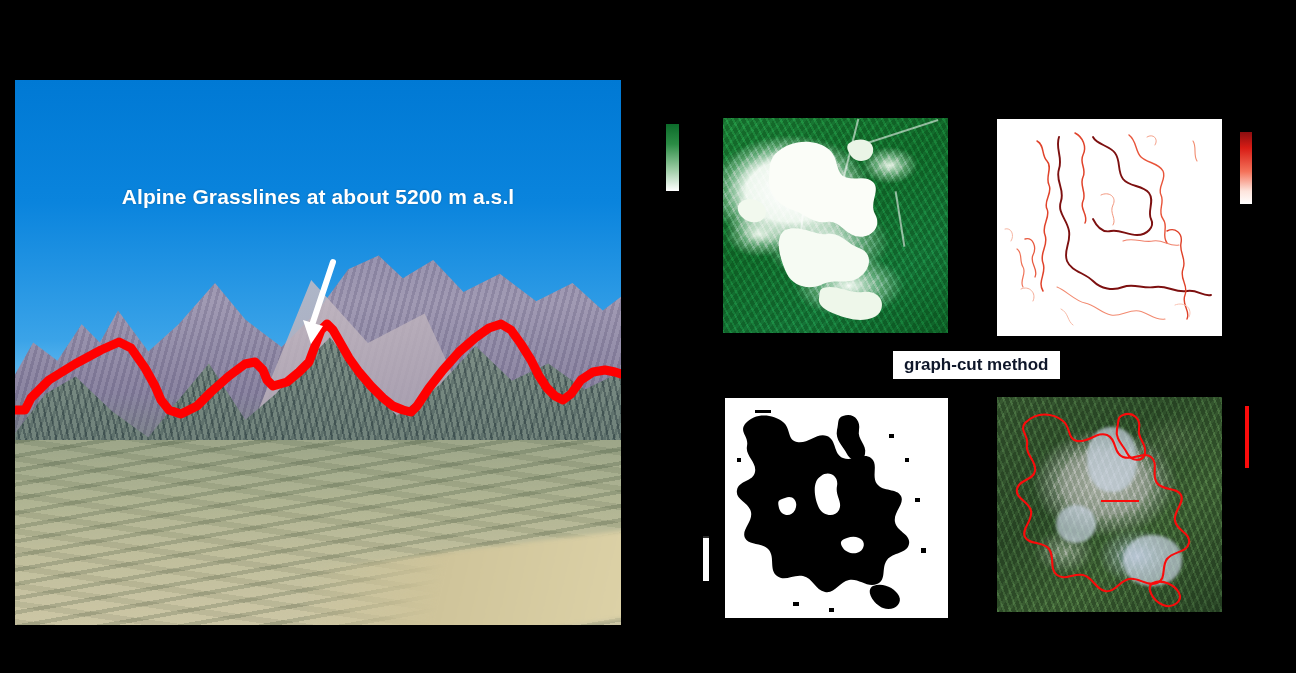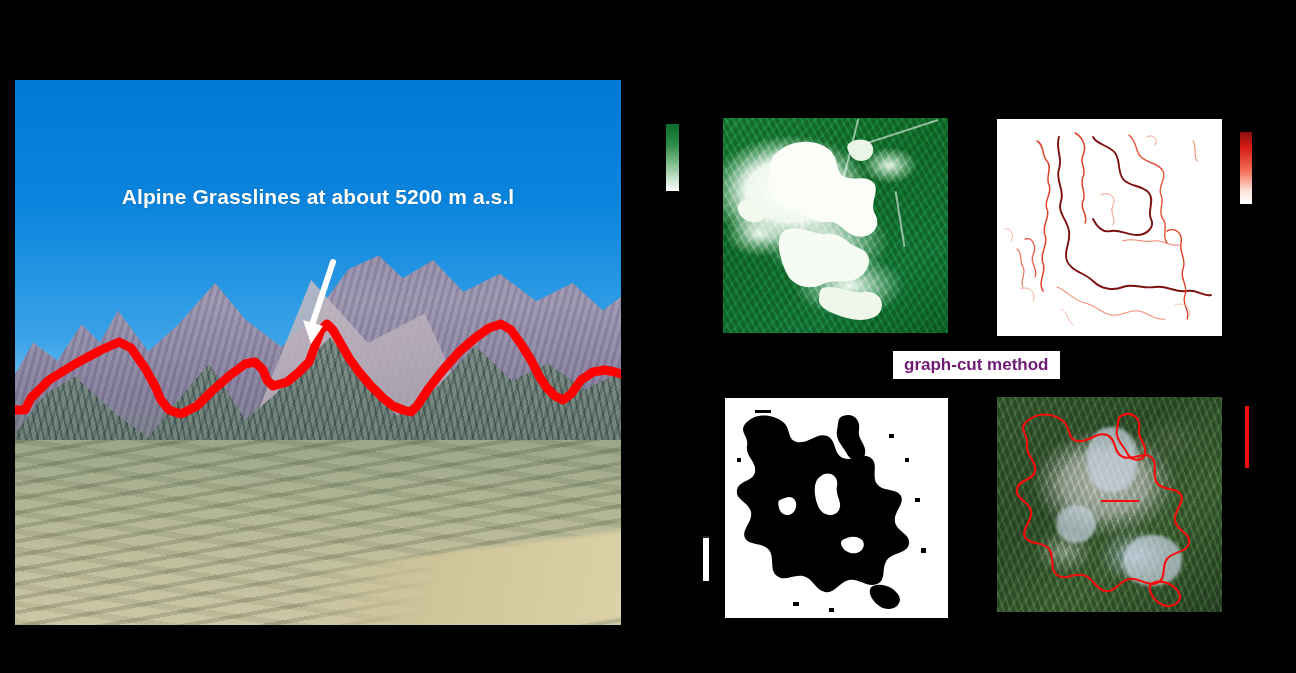--- a/index.html
+++ b/index.html
@@ -225,21 +225,21 @@
     background: #fa0b0b;
   }
 
   
   #method-label {
     position: absolute;
     left: 893px;
     top: 351px;
     padding: 5px 11px 6px 11px;
     background: #ffffff;
-    color: #701a75;
+    color: #0f172a;
     font-size: 17px;
     font-weight: bold;
     line-height: 1;
     white-space: nowrap;
   }
 </style>
 </head>
 <body>
 
 <div id="stage">

